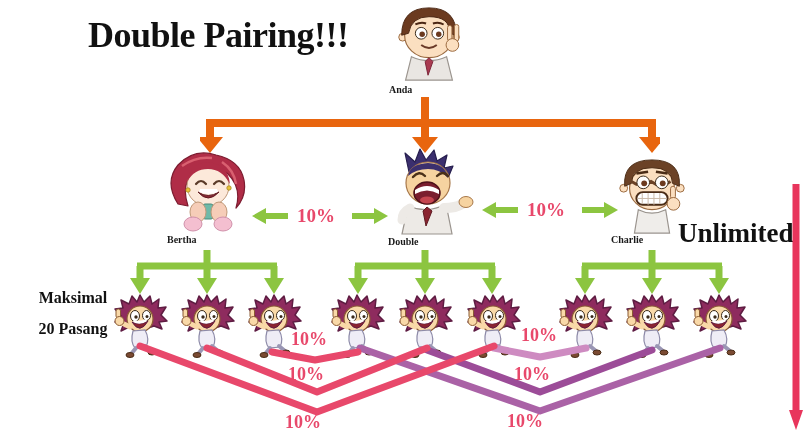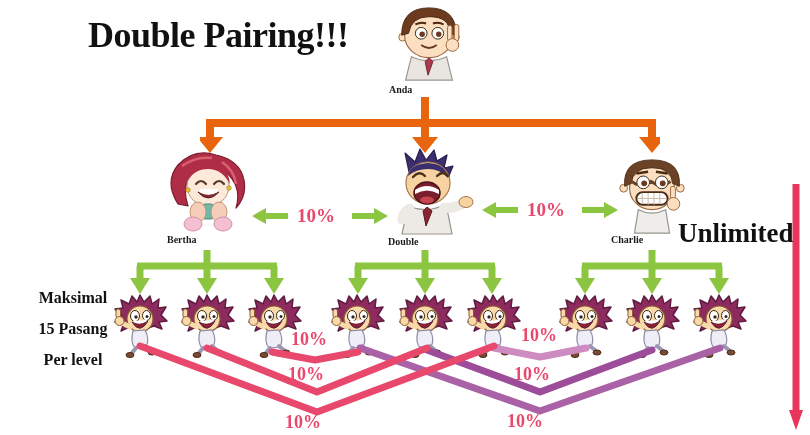--- a/index.html
+++ b/index.html
@@ -208,17 +208,16 @@
   <div class="abs pct" style="left:507px;top:411px;">10%</div>
 
   <div class="abs note-right">Unlimited</div>
   <svg class="abs" style="left:789px;top:184px;" width="14" height="248">
     <rect x="3.5" y="0" width="7" height="228" fill="#E8355C"></rect>
     <polygon points="0,226 14,226 7,246" fill="#E8355C"></polygon>
   </svg>
 
   <div class="abs note-left">
     <div>Maksimal</div>
-    <div>15 Pasang</div>
-    <div>Per level</div>
+    <div>20 Pasang</div>
   </div>
 
 </div>
 
 </body></html>

